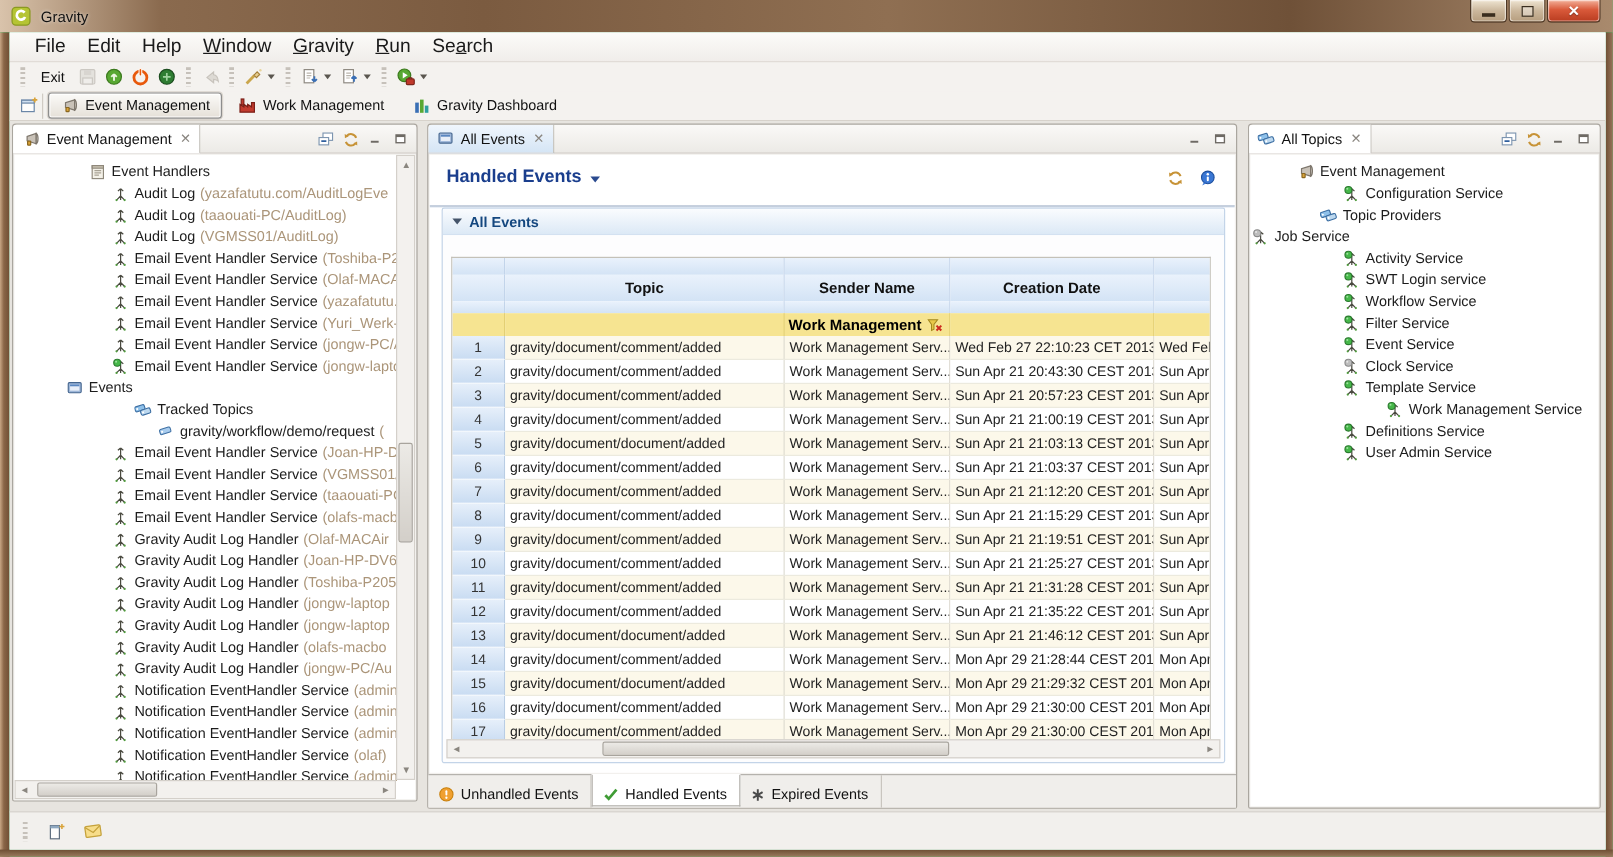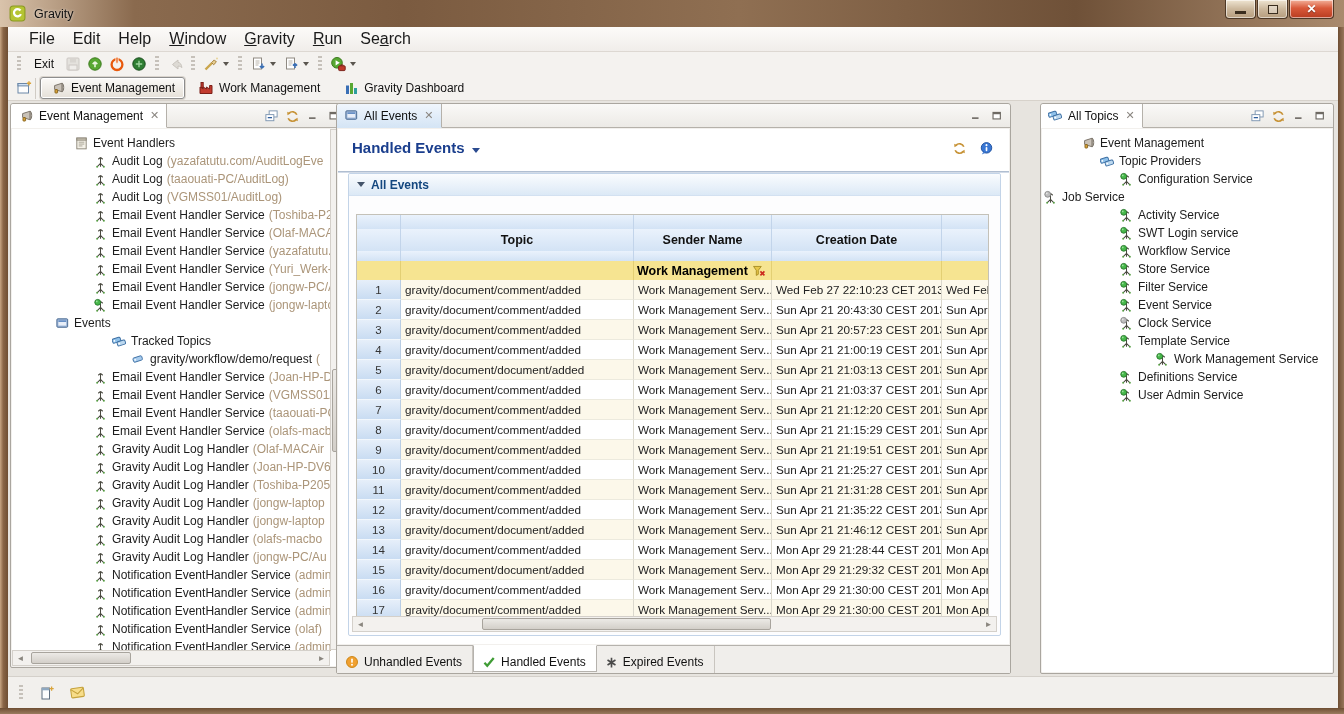--- a/index.html
+++ b/index.html
@@ -679,21 +679,21 @@
             <div class="sb-thumb" style="top:46%;height:16%;"></div>
           </div>
           <div class="sb sb-h" style="left:0;right:16px;bottom:0;height:16px;">
             <div class="sb-btn" style="left:0;top:0;">◄</div>
             <div class="sb-btn" style="right:0;top:0;">►</div>
             <div class="sb-thumb" style="left:18px;width:100px;"></div>
           </div>
         </div>
       </div>
 
-      <div class="view" style="left:328px;top:2px;width:675px;height:571px;">
+      <div class="view" style="left:348px;top:2px;width:675px;height:571px;">
         <div class="view-tabbar">
           <div class="view-tab blue">
             <span class="icon" id="et-icon">
                 <svg width="15" height="15" viewBox="0 0 16 16">
                   <rect x="2" y="3" width="11.5" height="9" rx="1" fill="#9db6d8" stroke="#44658e"></rect>
                   <rect x="3.6" y="4.6" width="8.3" height="5.6" fill="#e8eef8"></rect>
                   <rect x="3.6" y="4.6" width="8.3" height="1.7" fill="#5a86c0"></rect>
                 </svg>
               </span>
             <span>All Events</span>
@@ -1001,104 +1001,92 @@
               <div class="tree-row" style="padding-left:38px">
                 <span class="icon">
                   <svg width="16" height="16" viewBox="0 0 16 16">
                     <path d="M12.2 3.2v8.6L4.6 9.4V5.6z" fill="#c9c2b8" stroke="#7d766c"></path>
                     <path d="M12.2 3.2c.9.5 1.5 2.2 1.5 4.3s-.6 3.8-1.5 4.3z" fill="#ddd8cf" stroke="#7d766c"></path>
                     <rect x="5" y="9.6" width="2.6" height="3.4" rx="0.6" fill="#d9a33a" stroke="#8a6720"></rect>
                   </svg>
                 </span>
                 <span class="t-label">Event Management</span>
               </div>
+              <div class="tree-row" style="padding-left:76px">
+                <span class="icon">
+                  <svg width="15" height="15" viewBox="0 0 16 16">
+                    <path d="M8 3.5 5.6 5.6M8 3.5l2.4 2.1M8 3.5V10M8 10 4.6 13.4M8 10l3.4 3.4M8 10v3.6" stroke="#4a4a40" stroke-width="1.1" fill="none"></path>
+                    <circle cx="4.4" cy="13.6" r="1" fill="#4f9a3c"></circle>
+                    <circle cx="11.6" cy="13.6" r="1" fill="#4f9a3c"></circle>
+                    <circle cx="5" cy="4.6" r="3.1" fill="#46b84a" stroke="#2b7a2e"></circle>
+                    <circle cx="4" cy="3.6" r="0.9" fill="#9fe09f"></circle>
+                  </svg>
+                </span>
+                <span class="t-label">Configuration Service</span>
+              </div>
               <div class="tree-row" style="padding-left:57px">
                 <span class="icon">
                   <svg width="15" height="15" viewBox="0 0 16 16">
                     <g transform="rotate(-18 8 8)">
                       <rect x="1" y="3.4" width="8.8" height="4.6" rx="1.3" fill="#8fc1ea" stroke="#3d6fa3"></rect>
                       <circle cx="3" cy="5.7" r="0.9" fill="#fff"></circle>
                       <rect x="5" y="7.8" width="8.8" height="4.6" rx="1.3" fill="#bcd8ef" stroke="#3d6fa3"></rect>
                       <circle cx="7" cy="10.1" r="0.9" fill="#fff"></circle>
                     </g>
                   </svg>
                 </span>
                 <span class="t-label">Topic Providers</span>
               </div>
+              <div class="tree-row" style="">
+                <span class="icon">
+                  <svg width="15" height="15" viewBox="0 0 16 16">
+                    <path d="M8 3.5 5.6 5.6M8 3.5l2.4 2.1M8 3.5V10M8 10 4.6 13.4M8 10l3.4 3.4M8 10v3.6" stroke="#4a4a40" stroke-width="1.1" fill="none"></path>
+                    <circle cx="4.4" cy="13.6" r="1" fill="#4f9a3c"></circle>
+                    <circle cx="11.6" cy="13.6" r="1" fill="#4f9a3c"></circle>
+                    <circle cx="5" cy="4.6" r="3.1" fill="#bdbdbd" stroke="#8a8a8a"></circle>
+                    <circle cx="4" cy="3.6" r="0.9" fill="#e6e6e6"></circle>
+                  </svg>
+                </span>
+                <span class="t-label">Job Service</span>
+              </div>
               <div class="tree-row" style="padding-left:76px">
                 <span class="icon">
                   <svg width="15" height="15" viewBox="0 0 16 16">
                     <path d="M8 3.5 5.6 5.6M8 3.5l2.4 2.1M8 3.5V10M8 10 4.6 13.4M8 10l3.4 3.4M8 10v3.6" stroke="#4a4a40" stroke-width="1.1" fill="none"></path>
                     <circle cx="4.4" cy="13.6" r="1" fill="#4f9a3c"></circle>
                     <circle cx="11.6" cy="13.6" r="1" fill="#4f9a3c"></circle>
                     <circle cx="5" cy="4.6" r="3.1" fill="#46b84a" stroke="#2b7a2e"></circle>
                     <circle cx="4" cy="3.6" r="0.9" fill="#9fe09f"></circle>
                   </svg>
                 </span>
-                <span class="t-label">Configuration Service</span>
-              </div>
-              <div class="tree-row" style="">
-                <span class="icon">
-                  <svg width="15" height="15" viewBox="0 0 16 16">
-                    <path d="M8 3.5 5.6 5.6M8 3.5l2.4 2.1M8 3.5V10M8 10 4.6 13.4M8 10l3.4 3.4M8 10v3.6" stroke="#4a4a40" stroke-width="1.1" fill="none"></path>
-                    <circle cx="4.4" cy="13.6" r="1" fill="#4f9a3c"></circle>
-                    <circle cx="11.6" cy="13.6" r="1" fill="#4f9a3c"></circle>
-                    <circle cx="5" cy="4.6" r="3.1" fill="#bdbdbd" stroke="#8a8a8a"></circle>
-                    <circle cx="4" cy="3.6" r="0.9" fill="#e6e6e6"></circle>
-                  </svg>
-                </span>
-                <span class="t-label">Job Service</span>
+                <span class="t-label">Activity Service</span>
               </div>
               <div class="tree-row" style="padding-left:76px">
                 <span class="icon">
                   <svg width="15" height="15" viewBox="0 0 16 16">
                     <path d="M8 3.5 5.6 5.6M8 3.5l2.4 2.1M8 3.5V10M8 10 4.6 13.4M8 10l3.4 3.4M8 10v3.6" stroke="#4a4a40" stroke-width="1.1" fill="none"></path>
                     <circle cx="4.4" cy="13.6" r="1" fill="#4f9a3c"></circle>
                     <circle cx="11.6" cy="13.6" r="1" fill="#4f9a3c"></circle>
                     <circle cx="5" cy="4.6" r="3.1" fill="#46b84a" stroke="#2b7a2e"></circle>
                     <circle cx="4" cy="3.6" r="0.9" fill="#9fe09f"></circle>
                   </svg>
                 </span>
-                <span class="t-label">Activity Service</span>
+                <span class="t-label">SWT Login service</span>
               </div>
               <div class="tree-row" style="padding-left:76px">
                 <span class="icon">
                   <svg width="15" height="15" viewBox="0 0 16 16">
                     <path d="M8 3.5 5.6 5.6M8 3.5l2.4 2.1M8 3.5V10M8 10 4.6 13.4M8 10l3.4 3.4M8 10v3.6" stroke="#4a4a40" stroke-width="1.1" fill="none"></path>
                     <circle cx="4.4" cy="13.6" r="1" fill="#4f9a3c"></circle>
                     <circle cx="11.6" cy="13.6" r="1" fill="#4f9a3c"></circle>
                     <circle cx="5" cy="4.6" r="3.1" fill="#46b84a" stroke="#2b7a2e"></circle>
                     <circle cx="4" cy="3.6" r="0.9" fill="#9fe09f"></circle>
                   </svg>
                 </span>
-                <span class="t-label">SWT Login service</span>
-              </div>
-              <div class="tree-row" style="padding-left:76px">
-                <span class="icon">
-                  <svg width="15" height="15" viewBox="0 0 16 16">
-                    <path d="M8 3.5 5.6 5.6M8 3.5l2.4 2.1M8 3.5V10M8 10 4.6 13.4M8 10l3.4 3.4M8 10v3.6" stroke="#4a4a40" stroke-width="1.1" fill="none"></path>
-                    <circle cx="4.4" cy="13.6" r="1" fill="#4f9a3c"></circle>
-                    <circle cx="11.6" cy="13.6" r="1" fill="#4f9a3c"></circle>
-                    <circle cx="5" cy="4.6" r="3.1" fill="#46b84a" stroke="#2b7a2e"></circle>
-                    <circle cx="4" cy="3.6" r="0.9" fill="#9fe09f"></circle>
-                  </svg>
-                </span>
                 <span class="t-label">Workflow Service</span>
-              </div>
-              <div class="tree-row" style="padding-left:76px">
-                <span class="icon">
-                  <svg width="15" height="15" viewBox="0 0 16 16">
-                    <path d="M8 3.5 5.6 5.6M8 3.5l2.4 2.1M8 3.5V10M8 10 4.6 13.4M8 10l3.4 3.4M8 10v3.6" stroke="#4a4a40" stroke-width="1.1" fill="none"></path>
-                    <circle cx="4.4" cy="13.6" r="1" fill="#4f9a3c"></circle>
-                    <circle cx="11.6" cy="13.6" r="1" fill="#4f9a3c"></circle>
-                    <circle cx="5" cy="4.6" r="3.1" fill="#46b84a" stroke="#2b7a2e"></circle>
-                    <circle cx="4" cy="3.6" r="0.9" fill="#9fe09f"></circle>
-                  </svg>
-                </span>
-                <span class="t-label">Store Service</span>
               </div>
               <div class="tree-row" style="padding-left:76px">
                 <span class="icon">
                   <svg width="15" height="15" viewBox="0 0 16 16">
                     <path d="M8 3.5 5.6 5.6M8 3.5l2.4 2.1M8 3.5V10M8 10 4.6 13.4M8 10l3.4 3.4M8 10v3.6" stroke="#4a4a40" stroke-width="1.1" fill="none"></path>
                     <circle cx="4.4" cy="13.6" r="1" fill="#4f9a3c"></circle>
                     <circle cx="11.6" cy="13.6" r="1" fill="#4f9a3c"></circle>
                     <circle cx="5" cy="4.6" r="3.1" fill="#46b84a" stroke="#2b7a2e"></circle>
                     <circle cx="4" cy="3.6" r="0.9" fill="#9fe09f"></circle>
                   </svg>

